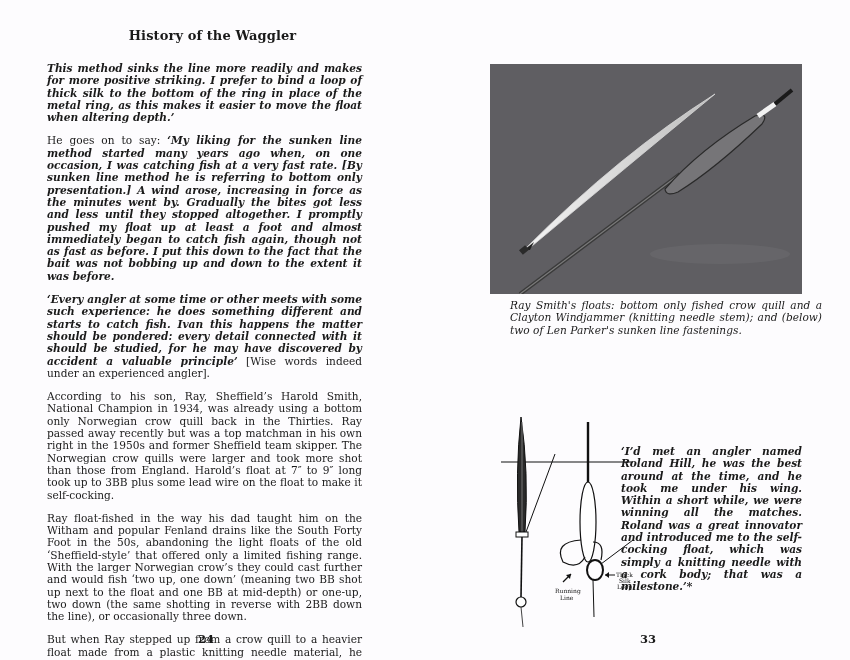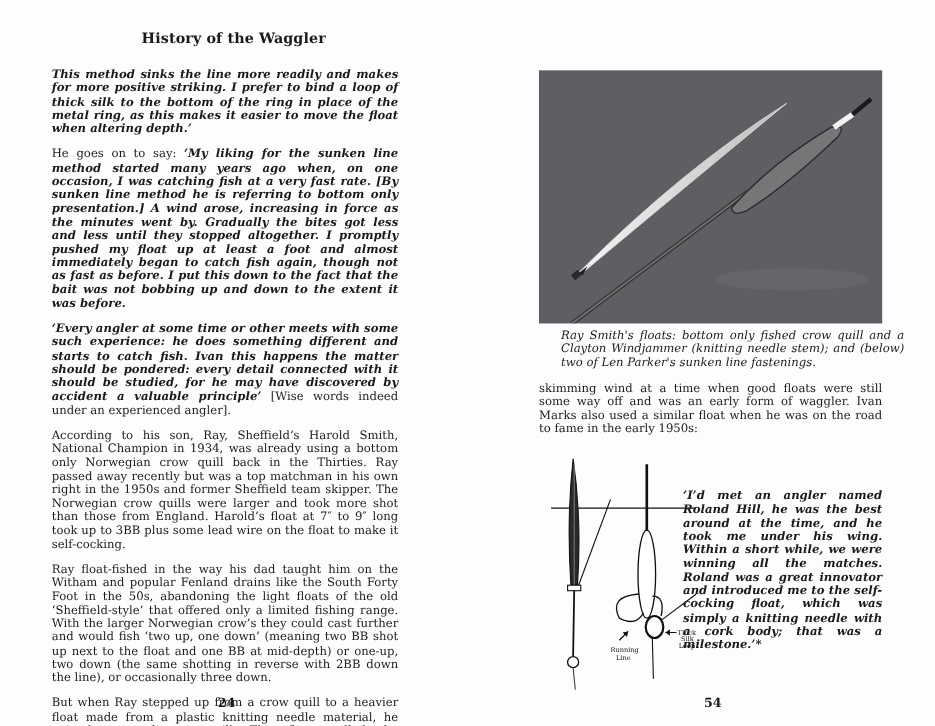--- a/index.html
+++ b/index.html
@@ -72,23 +72,20 @@
       <path d="M 175 125 Q 210 85 265 52 Q 280 48 272 60 Q 225 105 188 128 Q 176 133 175 125 Z" fill="#767578" stroke="#2a2a2a" stroke-width="1.2"></path>
       <line x1="268" y1="52" x2="285" y2="40" stroke="#f2f2f2" stroke-width="5"></line>
       <line x1="285" y1="40" x2="302" y2="26" stroke="#1a1a1a" stroke-width="4"></line>
     </svg>
   </div>
 
   <div class="caption">
     <p>Ray Smith's floats: bottom only fished crow quill and a Clayton Windjammer (knitting needle stem); and (below) two of Len Parker's sunken line fastenings.</p>
   </div>
 
-  <div class="right-body">
-    <p>skimming wind at a time when good floats were still some way off and was an early form of waggler. Ivan Marks also used a similar float when he was on the road to fame in the early 1950s:</p>
-  </div>
 
   <div class="diagram">
     <svg width="140" height="240" viewBox="0 0 140 240">
 
       <line x1="8" y1="70" x2="140" y2="70" stroke="#111" stroke-width="1.2"></line>
 
       <path d="M 28 25 Q 22 80 26 140 L 32 140 Q 36 80 28 25 Z" fill="#2a2a2a" stroke="#111" stroke-width="1"></path>
       <line x1="29" y1="30" x2="29" y2="140" stroke="#888" stroke-width="0.8"></line>
       <rect x="23" y="140" width="12" height="5" fill="#fff" stroke="#111" stroke-width="1"></rect>
       <line x1="29" y1="145" x2="28" y2="205" stroke="#111" stroke-width="1.6"></line>
@@ -112,14 +109,14 @@
       <text class="diag-label" x="123" y="185">Thick</text>
       <text class="diag-label" x="126" y="191">Silk</text>
       <text class="diag-label" x="124" y="197">Loop</text>
     </svg>
   </div>
 
   <div class="quote-col">
     <p class="it">‘I’d met an angler named Roland Hill, he was the best around at the time, and he took me under his wing. Within a short while, we were winning all the matches. Roland was a great innovator and introduced me to the self-cocking float, which was simply a knitting needle with a cork body; that was a milestone.’*</p>
   </div>
 
-  <div class="folio">54</div>
+  <div class="folio">33</div>
 </div>
 
 </body></html>

